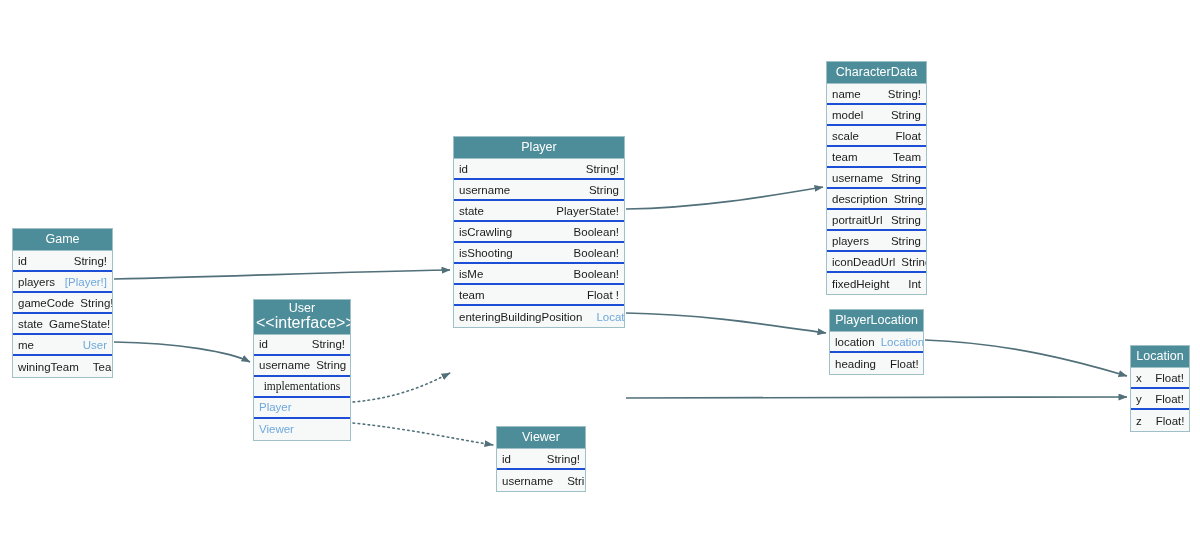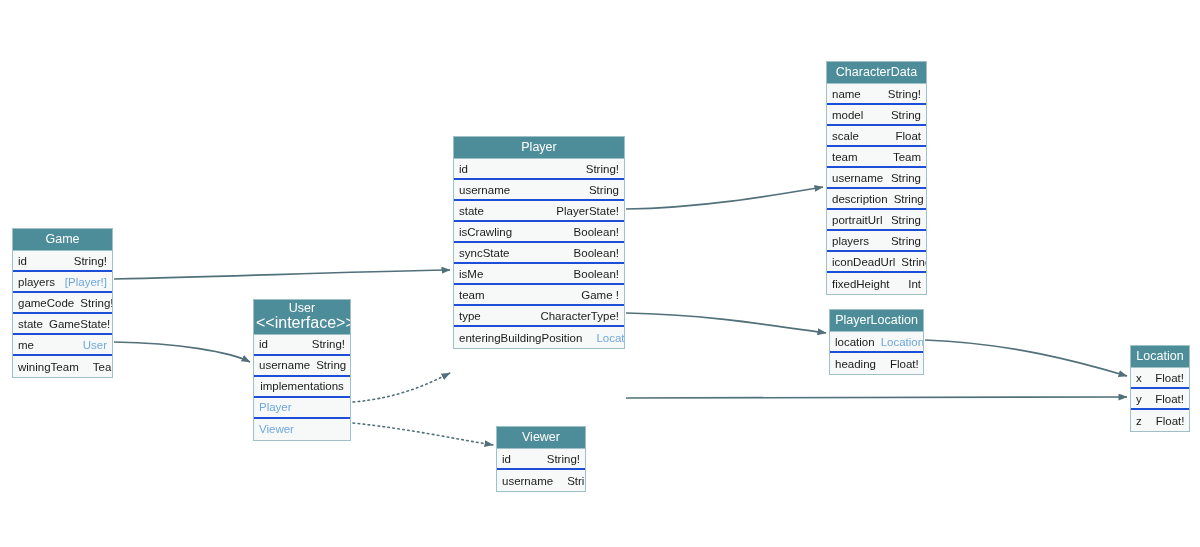--- a/index.html
+++ b/index.html
@@ -73,20 +73,21 @@
   }
   .row .ftype {
     text-align: center;
     margin-left: 6px;
   }
   .row.center {
     justify-content: center;
   }
   .row.center .fname {
     text-align: center;
+    font-family: Liberation Serif, serif;
   }
   .row.linkrow {
     justify-content: flex-start;
   }
   .link {
     color: #6fa8dc;
   }
   .bang {
     color: #1a1a1a;
   }
@@ -177,34 +178,30 @@
         </div>
         <div class="row">
           <span class="fname">state</span>
           <span class="ftype">PlayerState!</span>
         </div>
         <div class="row">
           <span class="fname">isCrawling</span>
           <span class="ftype">Boolean!</span>
         </div>
         <div class="row">
-          <span class="fname">syncState</span>
+          <span class="fname">isShooting</span>
           <span class="ftype">Boolean!</span>
         </div>
         <div class="row">
           <span class="fname">isMe</span>
           <span class="ftype">Boolean!</span>
         </div>
         <div class="row">
           <span class="fname">team</span>
-          <span class="ftype">Game !</span>
-        </div>
-        <div class="row">
-          <span class="fname">type</span>
-          <span class="ftype">CharacterType!</span>
+          <span class="ftype">Float !</span>
         </div>
         <div class="row">
           <span class="fname">enteringBuildingPosition</span>
           <span class="ftype"><span class="link">Location</span></span>
         </div>
       </div>
       <div class="entity" style="left: 496px; top: 426px; width: 90px;">
         <div class="entity-header"><span>Viewer</span></div>
         <div class="row">
           <span class="fname">id</span>

